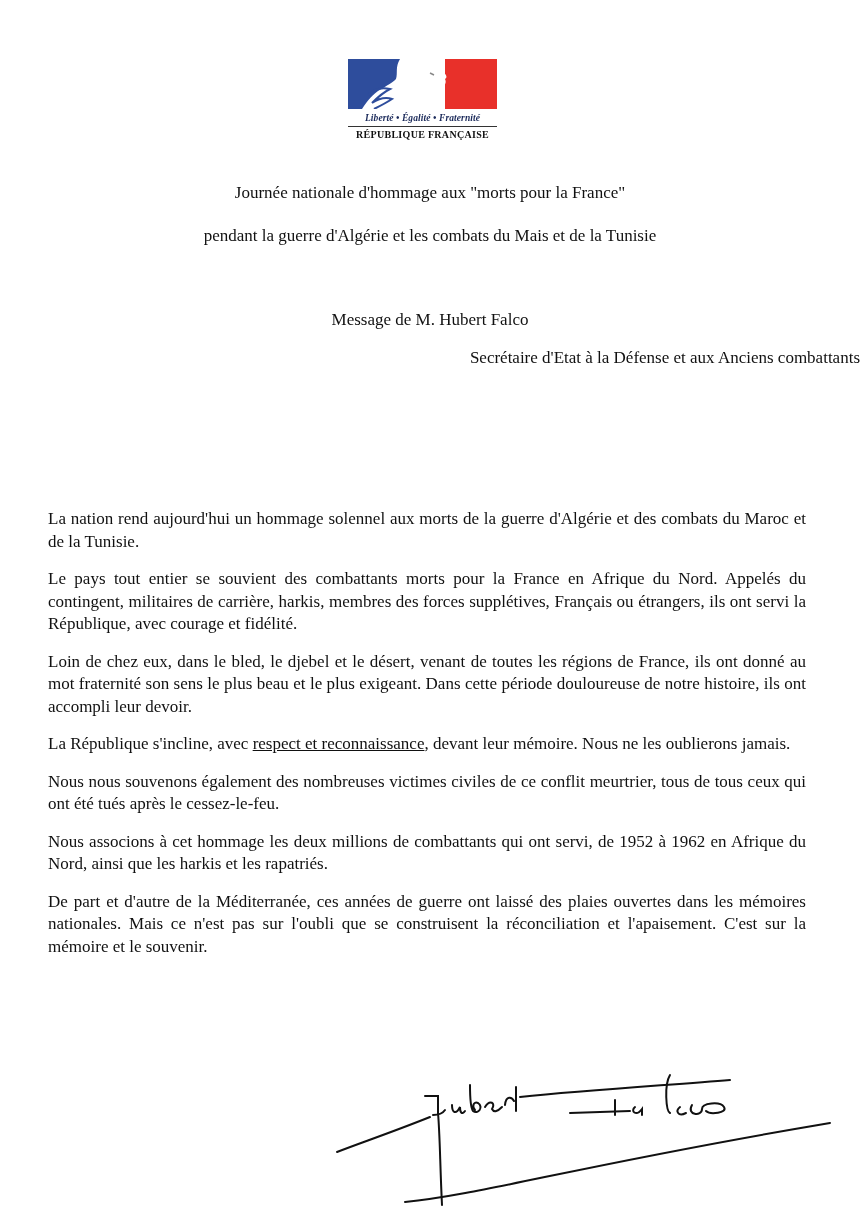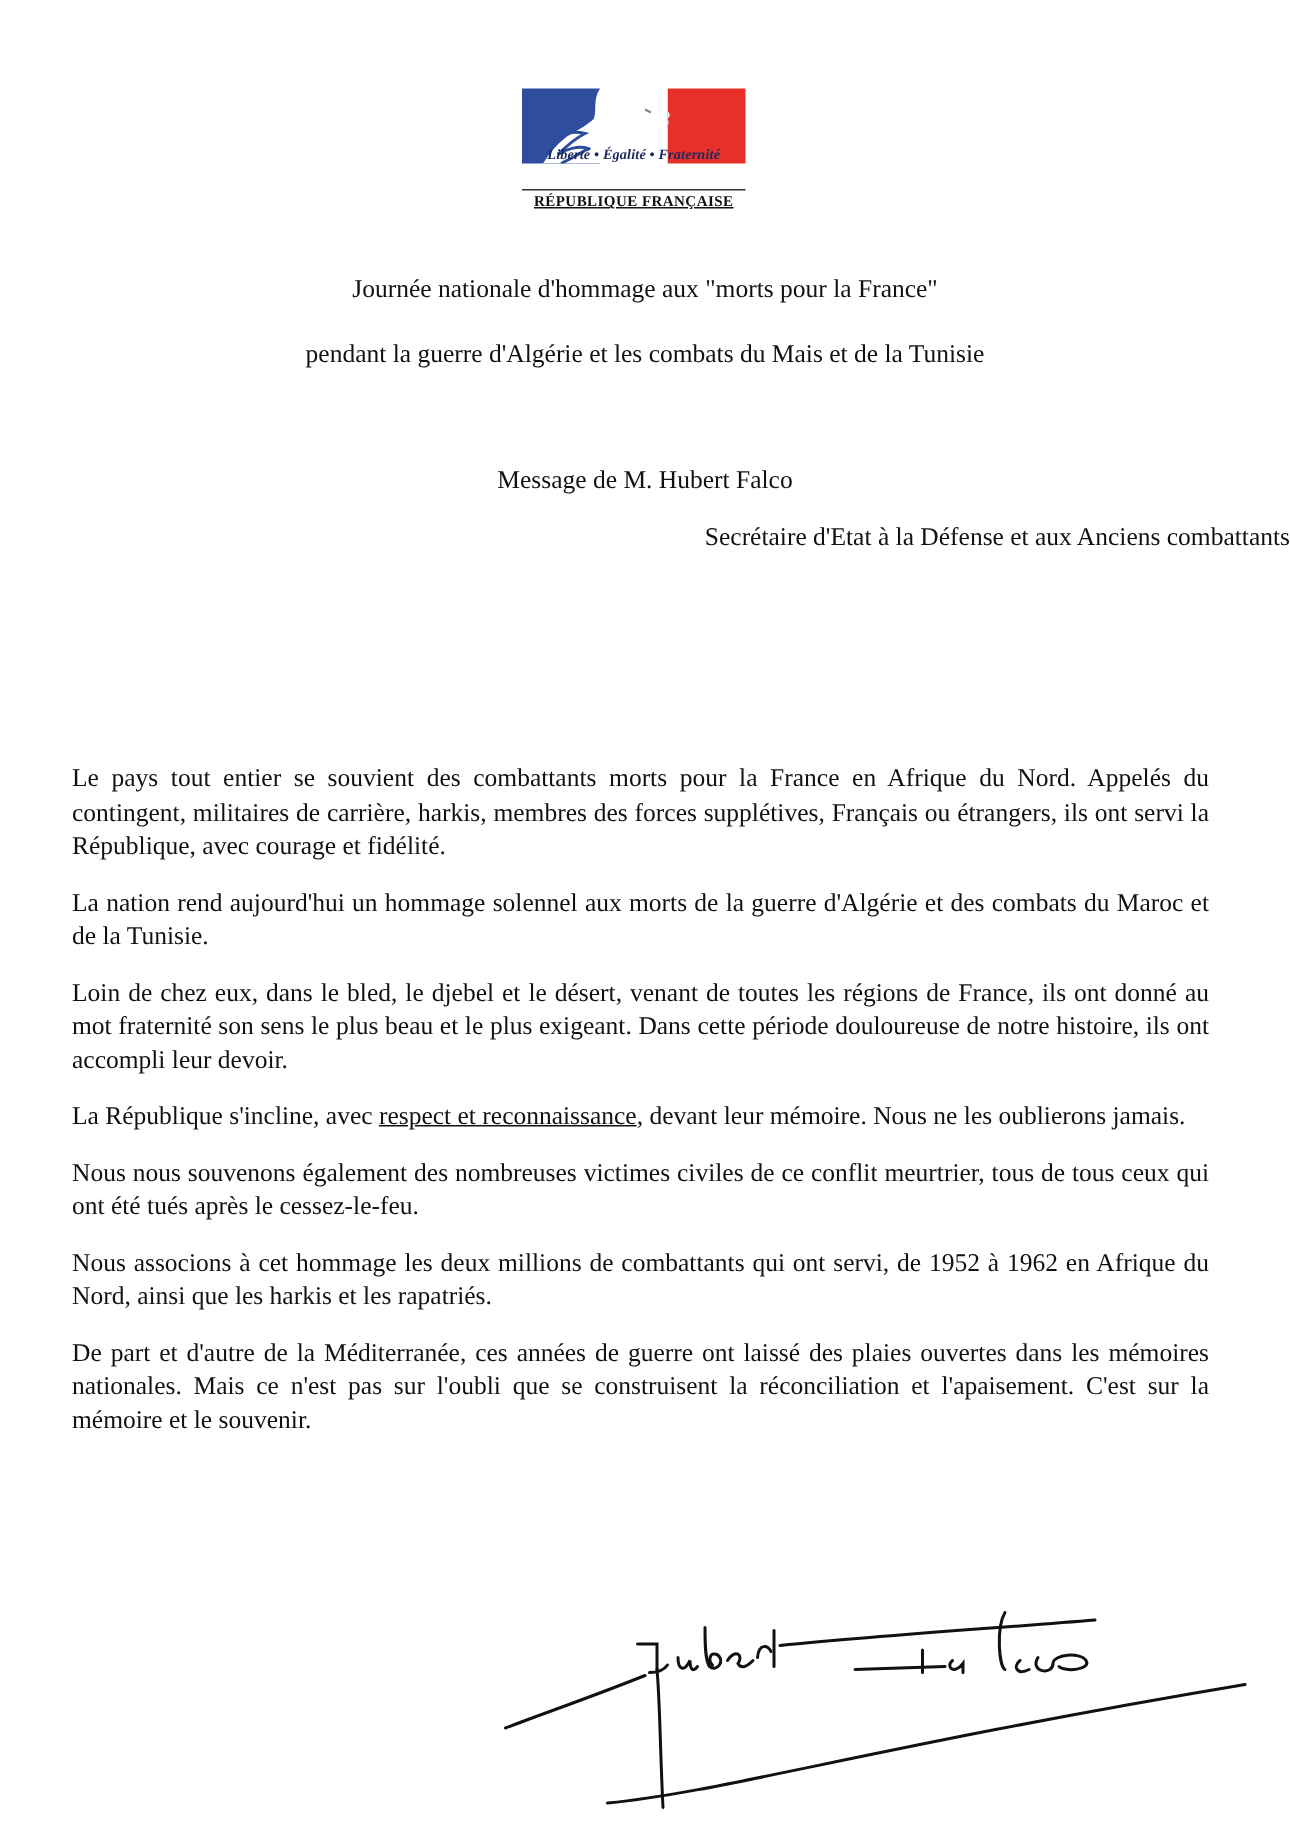--- a/index.html
+++ b/index.html
@@ -4,25 +4,25 @@
 <style>
   html, body { margin: 0; padding: 0; background: #ffffff; }
   body { width: 860px; height: 1231px; position: relative; overflow: hidden;
          font-family: "Liberation Serif", "DejaVu Serif", serif; color: #111; }
   .logo { position: absolute; left: 345px; top: 55px; width: 155px; height: 100px; }
   .flag { position: absolute; left: 3px; top: 4px; width: 149px; height: 50px; }
   .flag .blue { position: absolute; left: 0; top: 0; width: 52px; height: 50px; background: #2e4d9c; }
   .flag .white { position: absolute; left: 52px; top: 0; width: 45px; height: 50px; background: #fff; }
   .flag .red { position: absolute; left: 97px; top: 0; width: 52px; height: 50px; background: #e8302a; }
   .flag svg { position: absolute; left: 0; top: 0; }
-  .motto { position: absolute; left: 0; top: 44px; width: 155px; text-align: center;
+  .motto { position: absolute; left: 0; top: 58px; width: 155px; text-align: center;
            font-size: 9.5px; font-style: italic; font-weight: bold; color: #1b2a5a; letter-spacing: 0.1px; }
   .motto-rule { position: absolute; left: 3px; top: 71px; width: 149px; border-top: 1px solid #333; }
   .rf { position: absolute; left: 0; top: 74px; width: 155px; text-align: center;
-        font-size: 10px; font-weight: bold; color: #111; letter-spacing: 0.3px; text-decoration: underline; }
+        font-size: 10px; font-weight: bold; color: #111; letter-spacing: 0.3px; }
   .hdr { position: absolute; left: 0; width: 860px; text-align: center; font-size: 17px; color: #111; }
   .body { position: absolute; left: 48px; width: 758px; font-size: 17px; line-height: 22.5px; text-align: justify; }
   .body p { margin: 0 0 15px 0; }
   .ul { text-decoration: underline; }
   .sig { position: absolute; left: 330px; top: 1055px; width: 510px; height: 160px; }
 </style>
 </head>
 <body>
 
 <div class="logo">
@@ -44,22 +44,22 @@
     <span>FRANÇAISE</span>
   </div>
 </div>
 
 <div class="hdr" style="top:183px;">Journée nationale d'hommage aux "morts pour la France"</div>
 <div class="hdr" style="top:226px;">pendant la guerre d'Algérie et les combats du Mais et de la Tunisie</div>
 <div class="hdr" style="top:310px;">Message de M. Hubert Falco</div>
 <div class="hdr" style="top:348px;text-align:right;">Secrétaire d'Etat à la Défense et aux Anciens combattants</div>
 
 <div class="body" style="top:508px;">
+  <p>La nation rend aujourd'hui un hommage solennel aux morts de la guerre d'Algérie et des combats du Maroc et de la Tunisie.</p>
   <p>Le pays tout entier se souvient des combattants morts pour la France en Afrique du Nord. Appelés du contingent, militaires de carrière, harkis, membres des forces supplétives, Français ou étrangers, ils ont servi la République, avec courage et fidélité.</p>
-  <p>La nation rend aujourd'hui un hommage solennel aux morts de la guerre d'Algérie et des combats du Maroc et de la Tunisie.</p>
   <p>Loin de chez eux, dans le bled, le djebel et le désert, venant de toutes les régions de France, ils ont donné au mot fraternité son sens le plus beau et le plus exigeant. Dans cette période douloureuse de notre histoire, ils ont accompli leur devoir.</p>
   <p><span>La République s'incline, avec </span><span class="ul">respect et reconnaissance</span><span>, devant leur mémoire. Nous ne les oublierons jamais.</span></p>
   <p>Nous nous souvenons également des nombreuses victimes civiles de ce conflit meurtrier, tous de tous ceux qui ont été tués après le cessez-le-feu.</p>
   <p>Nous associons à cet hommage les deux millions de combattants qui ont servi, de 1952 à 1962 en Afrique du Nord, ainsi que les harkis et les rapatriés.</p>
   <p>De part et d'autre de la Méditerranée, ces années de guerre ont laissé des plaies ouvertes dans les mémoires nationales. Mais ce n'est pas sur l'oubli que se construisent la réconciliation et l'apaisement. C'est sur la mémoire et le souvenir.</p>
 </div>
 
 <svg class="sig" viewBox="0 0 510 160">
   <g fill="none" stroke="#111" stroke-width="2" stroke-linecap="round">
     <path d="M7 97 C30 88 60 78 100 62"></path>

